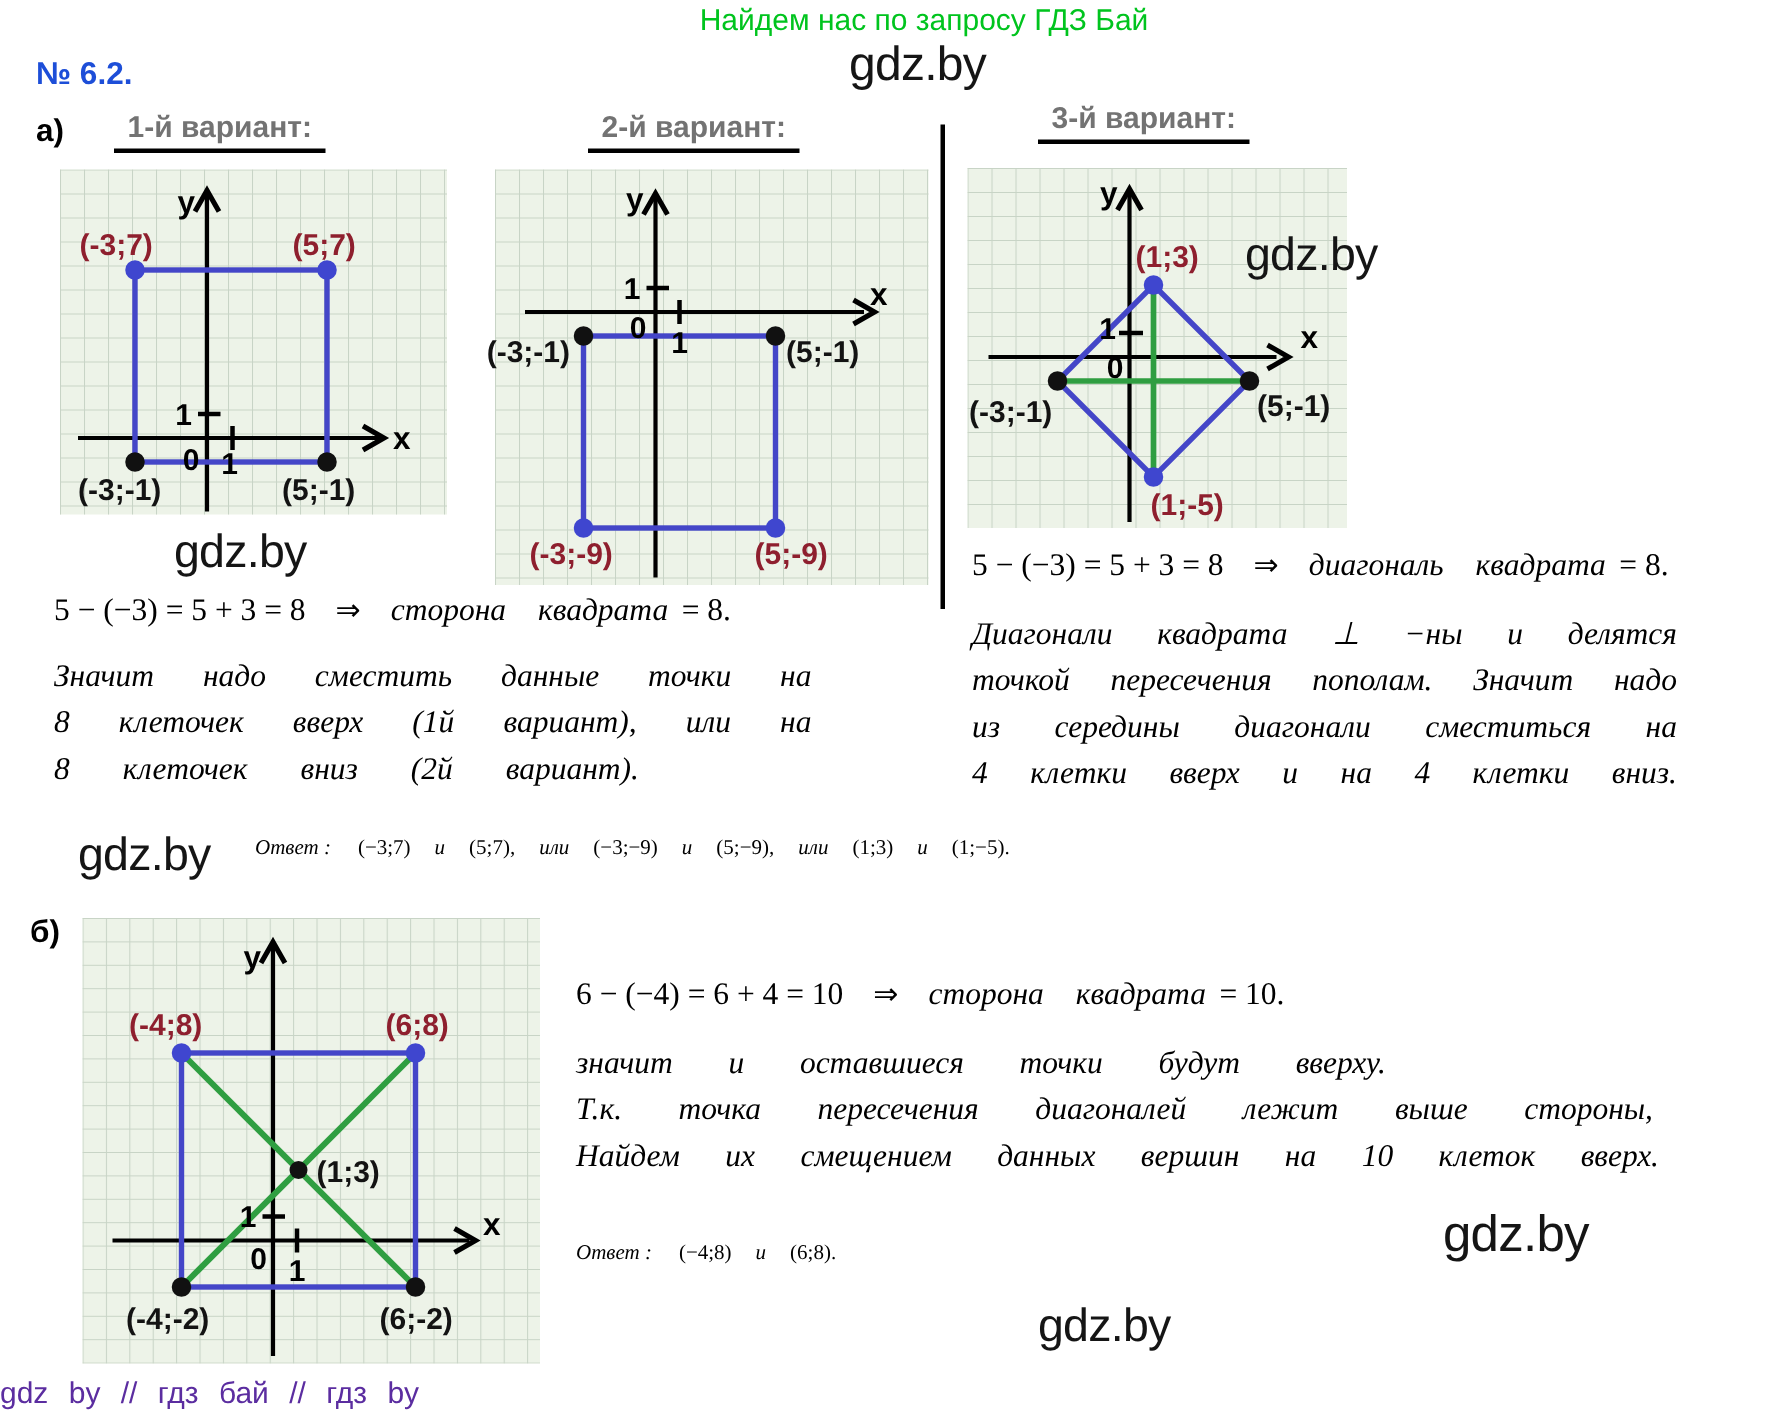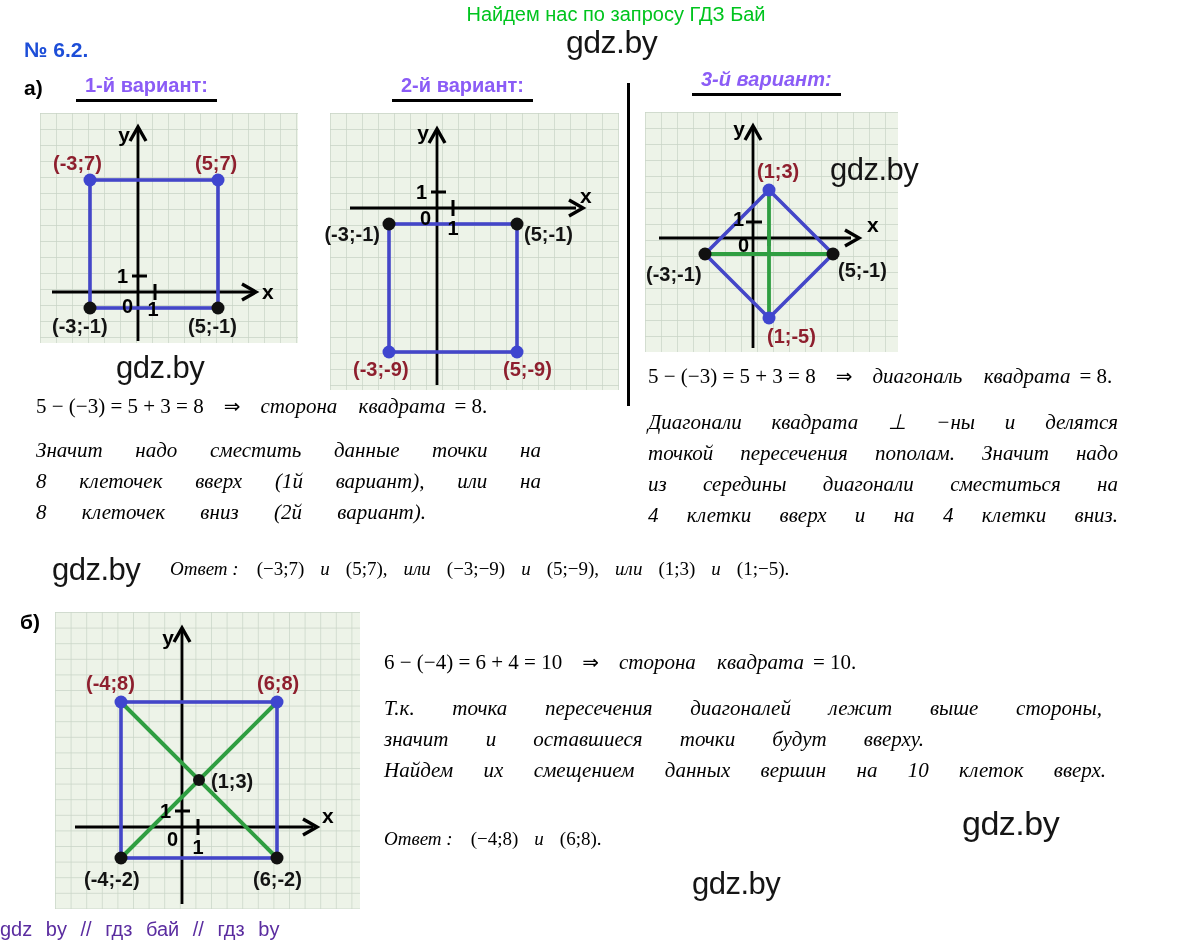--- a/index.html
+++ b/index.html
@@ -10,21 +10,21 @@
 
   .banner { left:50px; right:0; top:3px; text-align:center; color:#00c41e;
             font:20px "Liberation Sans", sans-serif; }
 
   .wm { position:absolute; color:#151515; font-family:"Liberation Sans", sans-serif;
         font-weight:500; letter-spacing:-0.5px; }
 
   .problem-number { left:24px; top:38px; font:bold 21px "Liberation Sans", sans-serif; color:#1d4ed8; }
   .part-label { font:bold 21px "Liberation Sans", sans-serif; color:#000; }
 
-  .vtitle { position:absolute; font:bold 20px "Liberation Sans", sans-serif; color:#8b5cf6;
+  .vtitle { position:absolute; font:bold 20px "Liberation Sans", sans-serif; color:#737373;
             border-bottom:3px solid #000; padding:0 9px 2px 9px; }
 
   .divider { left:627px; top:83px; width:3px; height:323px; background:#000; }
 
   svg.graph { position:absolute; overflow:visible; }
 
   
   .glabel { font-family:"Liberation Sans", sans-serif; font-weight:bold; font-size:20px; }
   .gred  { fill:#8e1f2e; }
   .gblk  { fill:#131313; }
@@ -32,39 +32,39 @@
   .gtick { font-family:"Liberation Sans", sans-serif; font-weight:bold; font-size:20px; fill:#000; }
 
   
   .mline { font:21px "Liberation Serif", serif; color:#000; white-space:nowrap; }
   .mline .arrow { margin:0 20px; font-family:"DejaVu Sans", sans-serif; font-size:20px; }
   .mline .cwords { font-style:italic; word-spacing:16px; margin-right:9px; }
   .para { font:italic 21px "Liberation Serif", serif; color:#000; }
   .pline { line-height:31px; }
   .j { text-align:justify; text-align-last:justify; }
 
-  .answer { position:absolute; font-family:"Liberation Serif", serif; font-size:19px; color:#000; white-space:nowrap; }
+  .answer { position:absolute; font-family:"Liberation Serif", serif; font-size:14px; color:#000; white-space:nowrap; }
   .alabel { font-style:italic; margin-right:18px; }
   .seg { margin-right:16px; }
   .seg.it { font-style:italic; }
 
   .footer { left:0; top:918px; width:100%; text-align:left; color:#5b2da0;
             font:20px "Liberation Sans", sans-serif; word-spacing:8px; }
 </style>
 </head>
 <body>
 
 <div class="abs banner">Найдем нас по запросу ГДЗ Бай</div>
 <div class="wm" style="left:566px; top:24px; font-size:32px;">gdz.by</div>
 <div class="abs problem-number">№ 6.2.</div>
 <div class="abs part-label" style="left:24px; top:76px;">а)</div>
 
 <div class="vtitle" style="left:76px; top:74px;">1-й вариант:</div>
 <div class="vtitle" style="left:392px; top:74px;">2-й вариант:</div>
-<div class="vtitle" style="left:692px; top:68px;font-style:italic;">3-й вариант:</div>
+<div class="vtitle" style="left:692px; top:68px;">3-й вариант:</div>
 <div class="abs divider"></div>
 
 <svg class="graph" style="left:40px; top:113px;" width="258" height="230" viewBox="0 0 258 230">
   <defs>
     <pattern id="p1" width="16" height="16" patternUnits="userSpaceOnUse">
       <path d="M16 0H0V16" fill="none" stroke="#c8d4c6" stroke-width="1.4"></path>
     </pattern>
   </defs>
   <rect width="258" height="230" fill="#edf3e8"></rect>
   <rect width="258" height="230" fill="url(#p1)"></rect>
@@ -215,22 +215,22 @@
   <text x="156" y="176" class="glabel gblk">(1;3)</text>
   <text x="29" y="274" class="glabel gblk">(-4;-2)</text>
   <text x="198" y="274" class="glabel gblk">(6;-2)</text>
 </svg>
 
 <div class="abs" style="left:384px; top:650px;">
   <div class="mline">
     <span>6 − (−4) = 6 + 4 = 10</span><span class="arrow">⇒</span><span class="cwords">сторона квадрата</span><span>= 10.</span>
   </div>
   <div class="para" style="margin-top:18px;">
+    <div class="pline j" style="width:540px;">значит и оставшиеся точки будут вверху.</div>
     <div class="pline j" style="width:718px;">Т.к. точка пересечения диагоналей лежит выше стороны,</div>
-    <div class="pline j" style="width:540px;">значит и оставшиеся точки будут вверху.</div>
     <div class="pline j" style="width:722px;">Найдем их смещением данных вершин на 10 клеток вверх.</div>
   </div>
 </div>
 
 <div class="answer" style="left:384px; top:828px;">
   <span class="alabel">Ответ :</span><span class="seg">(−4;8)</span><span class="seg it">и</span><span class="seg">(6;8).</span>
 </div>
 <div class="wm" style="left:962px; top:804px; font-size:34px;">gdz.by</div>
 
 <div class="wm" style="left:692px; top:866px; font-size:31px;">gdz.by</div>

